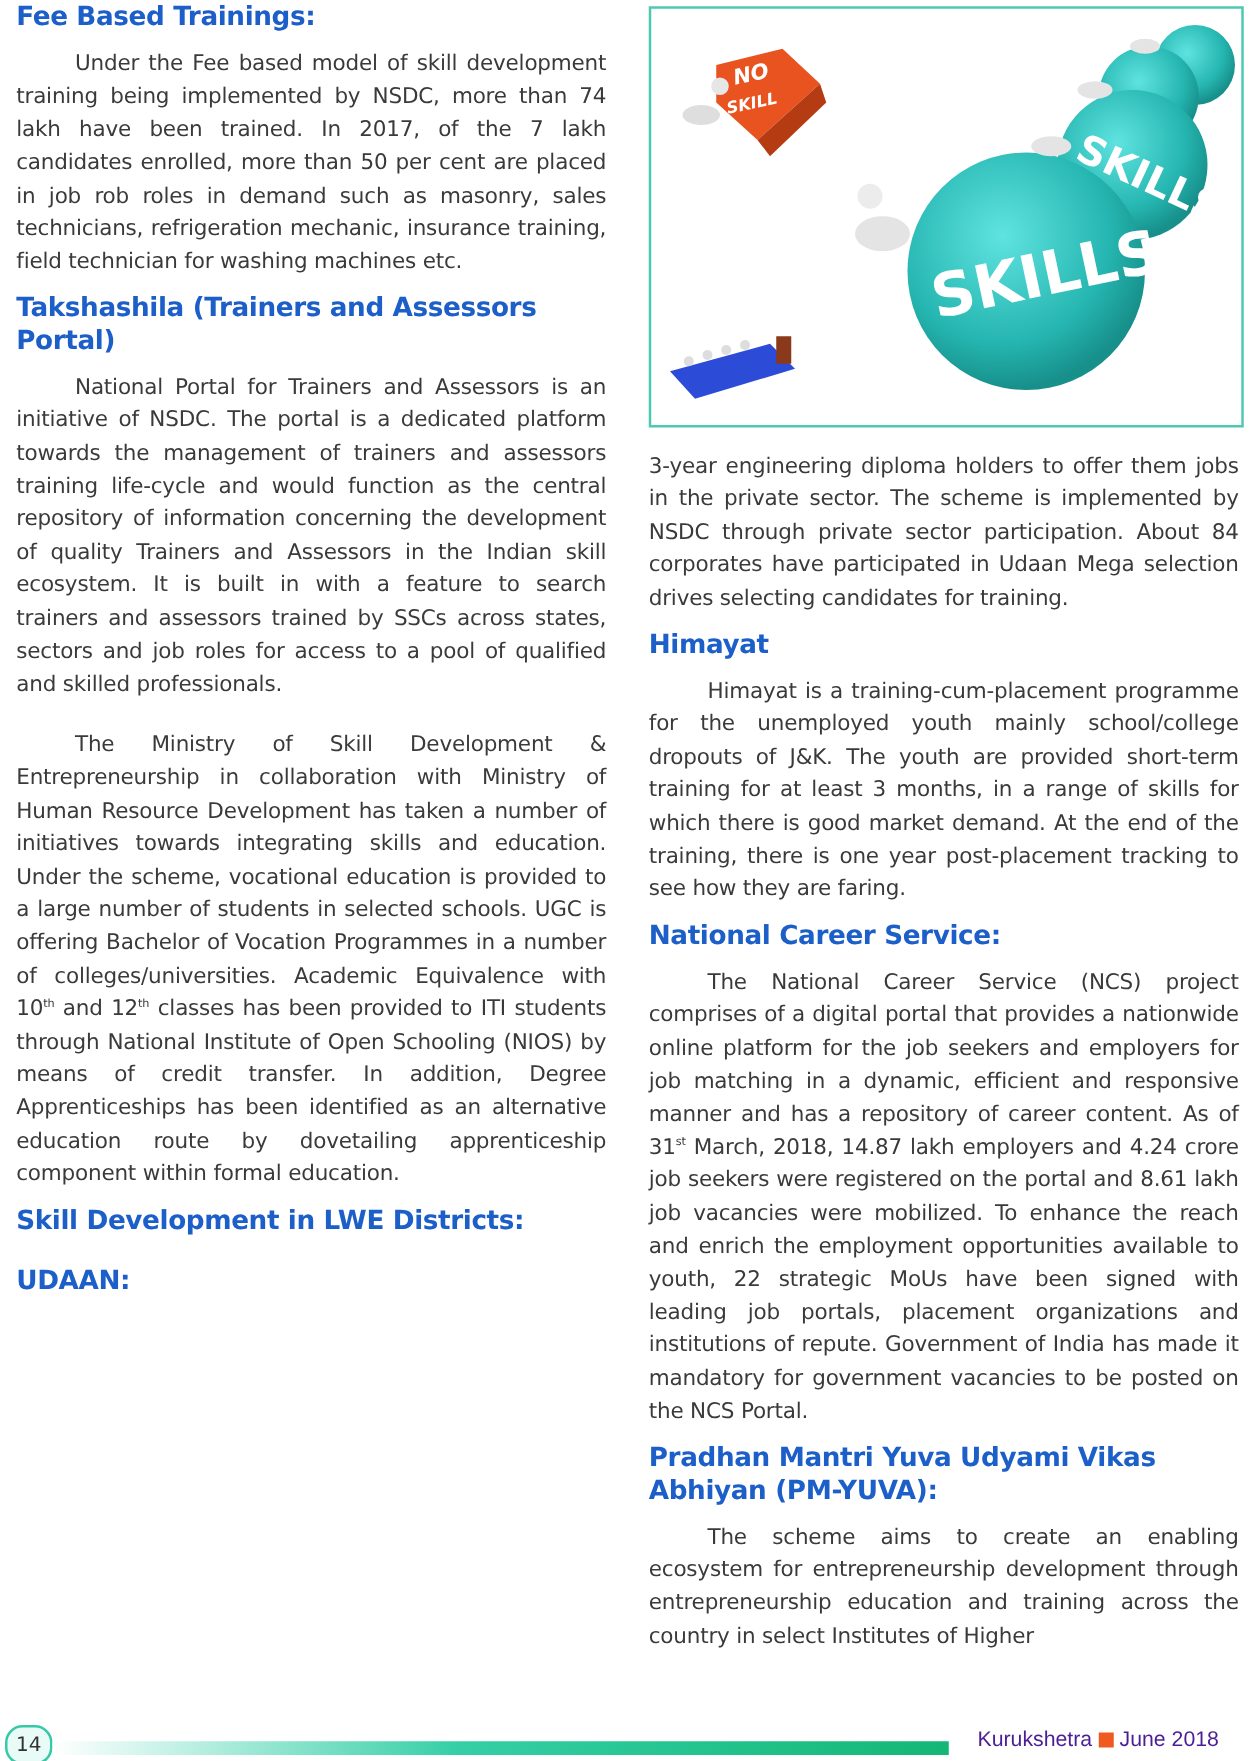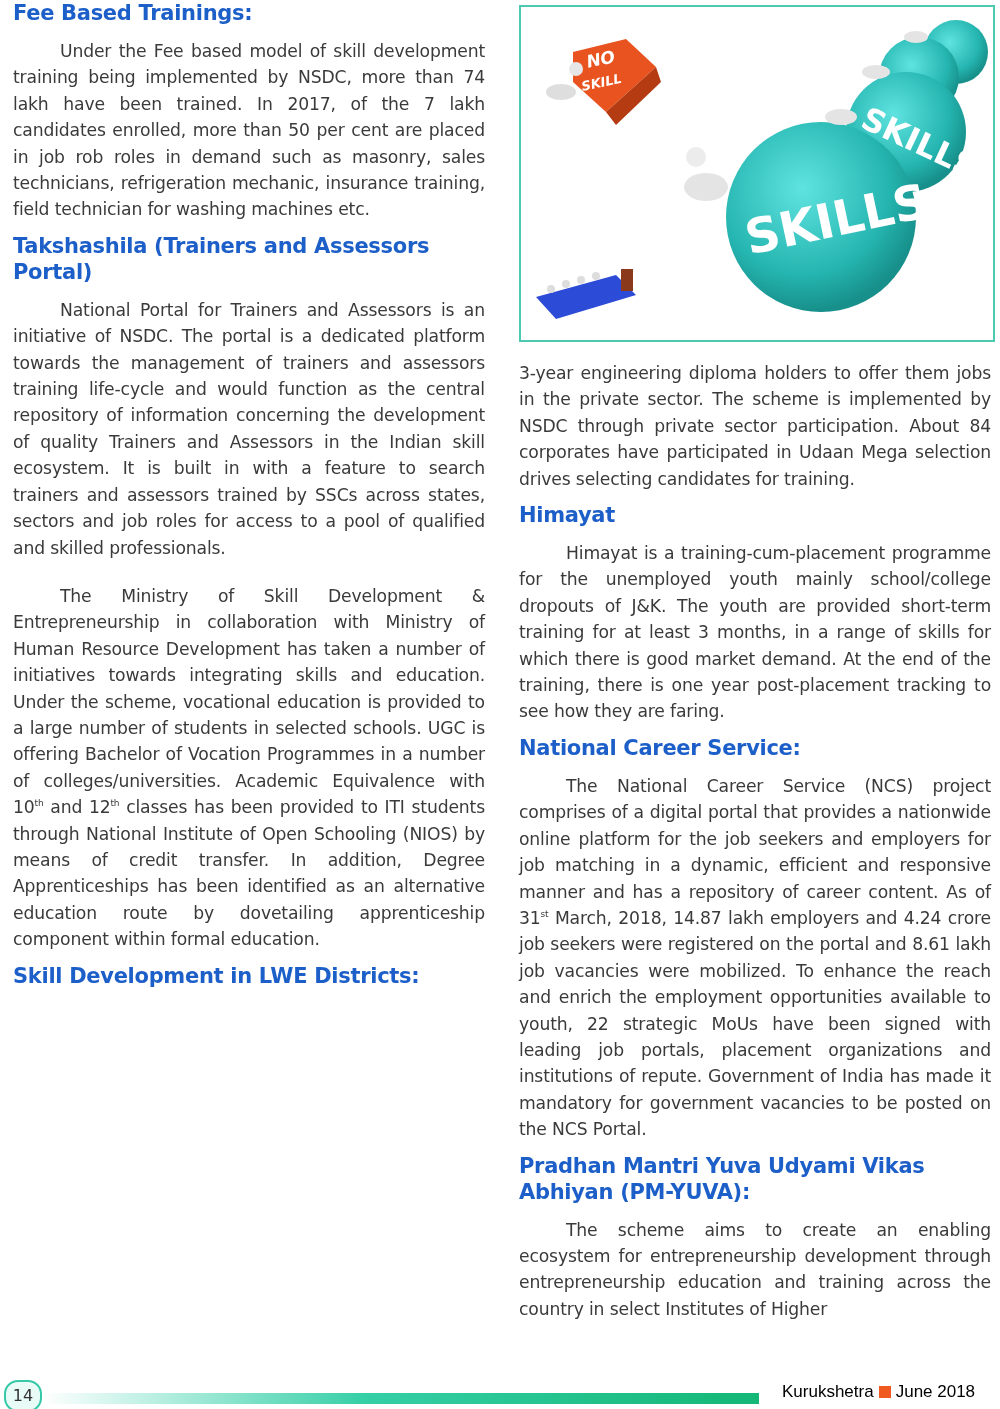--- a/index.html
+++ b/index.html
@@ -16,21 +16,21 @@
   .gap-h { height: 12px; }
   .gap-p { height: 10px; }
   #figure { position: absolute; left: 519px; top: 5px; width: 472px; height: 333px;
             border: 2px solid #4cc9b0; background: #fff; overflow: hidden; }
   #footer { position: absolute; left: 2px; top: 1380px; width: 1000px; height: 29px; }
   #page-num { position: absolute; left: 2px; top: 0; width: 34px; height: 28px; border-radius: 14px;
               border: 2px solid #35c9a8; background: #e9fbf6; font-size: 16px; line-height: 28px;
               text-align: center; color: #333; }
   #footer-bar { position: absolute; left: 40px; top: 13px; width: 717px; height: 11px;
                 background: linear-gradient(90deg, #ffffff 0%, #bdf0e3 15%, #35cfa6 45%, #14b776 100%); }
-  #footer-mag { position: absolute; left: 780px; top: 2px; font-size: 17px; color: #000000;
+  #footer-mag { position: absolute; left: 780px; top: 2px; font-size: 17px; color: #4c1d95;
                 font-family: "Liberation Sans", sans-serif; }
   #footer-square { display: inline-block; width: 12px; height: 12px; background: #f05a20; margin: 0 5px; vertical-align: -1px; }
 </style>
 </head>
 <body>
 
 <div class="col" id="col-left">
   <h2>Fee Based Trainings:</h2>
   <div class="gap-h"></div>
   <p>Under the Fee based model of skill development training being implemented by NSDC, more than 74 lakh have been trained. In 2017, of the 7 lakh candidates enrolled, more than 50 per cent are placed in job rob roles in demand such as masonry, sales technicians, refrigeration mechanic, insurance training, field technician for washing machines etc.</p>
@@ -38,20 +38,21 @@
   <h2>Takshashila (Trainers and Assessors Portal)</h2>
   <div class="gap-h"></div>
   <p>National Portal for Trainers and Assessors is an initiative of NSDC. The portal is a dedicated platform towards the management of trainers and assessors training life-cycle and would function as the central repository of information concerning the development of quality Trainers and Assessors in the Indian skill ecosystem. It is built in with a feature to search trainers and assessors trained by SSCs across states, sectors and job roles for access to a pool of qualified and skilled professionals.</p>
   <div class="gap-p"></div>
   <div class="gap-h"></div>
   <p><span>The Ministry of Skill Development &amp; Entrepreneurship in collaboration with Ministry of Human Resource Development has taken a number of initiatives towards integrating skills and education. Under the scheme, vocational education is provided to a large number of students in selected schools. UGC is offering Bachelor of Vocation Programmes in a number of colleges/universities. Academic Equivalence with 10</span><sup>th</sup><span> and 12</span><sup>th</sup><span> classes has been provided to ITI students through National Institute of Open Schooling (NIOS) by means of credit transfer. In addition, Degree Apprenticeships has been identified as an alternative education route by dovetailing apprenticeship component within formal education.</span></p>
   <div class="gap-p"></div>
   <h2>Skill Development in LWE Districts:</h2>
   <div class="gap-h"></div>
   <div class="gap-p"></div>
+  <h2>UDAAN:</h2>
   <div class="gap-h"></div>
 </div>
 
 <div id="figure">
   <svg width="472" height="333" viewBox="0 0 472 333">
     <defs>
       <radialGradient id="ballGrad" cx="40%" cy="35%" r="65%">
         <stop offset="0%" stop-color="#5fe3e0"></stop>
         <stop offset="70%" stop-color="#25b5b0"></stop>
         <stop offset="100%" stop-color="#178f8a"></stop>

